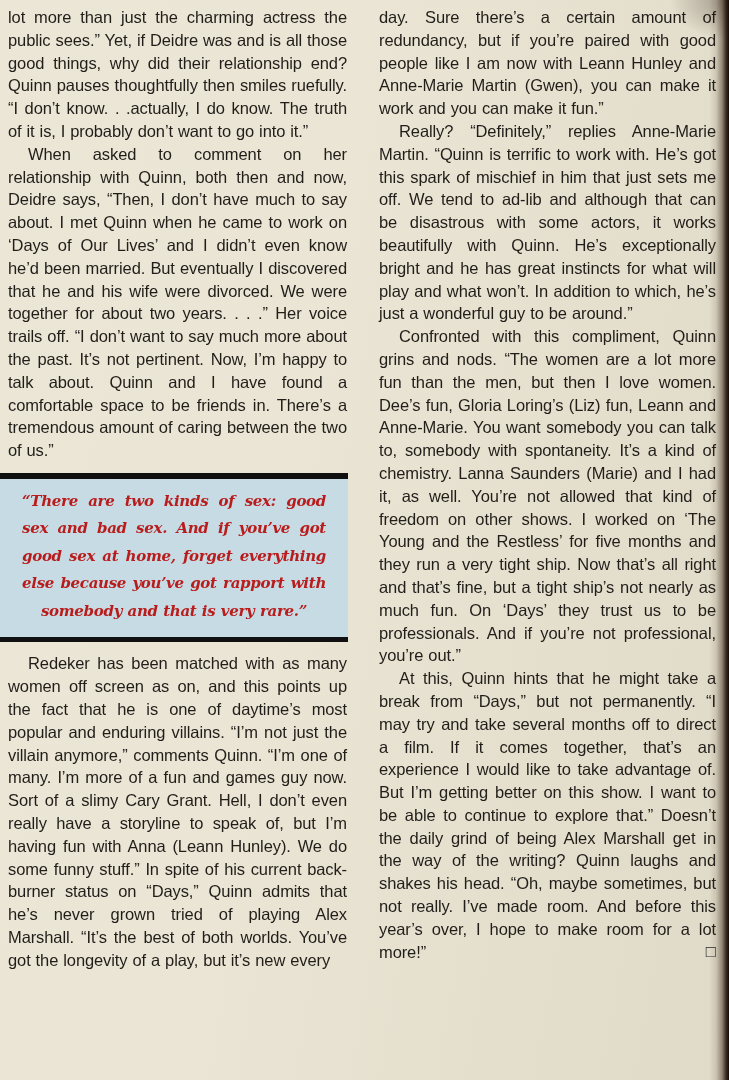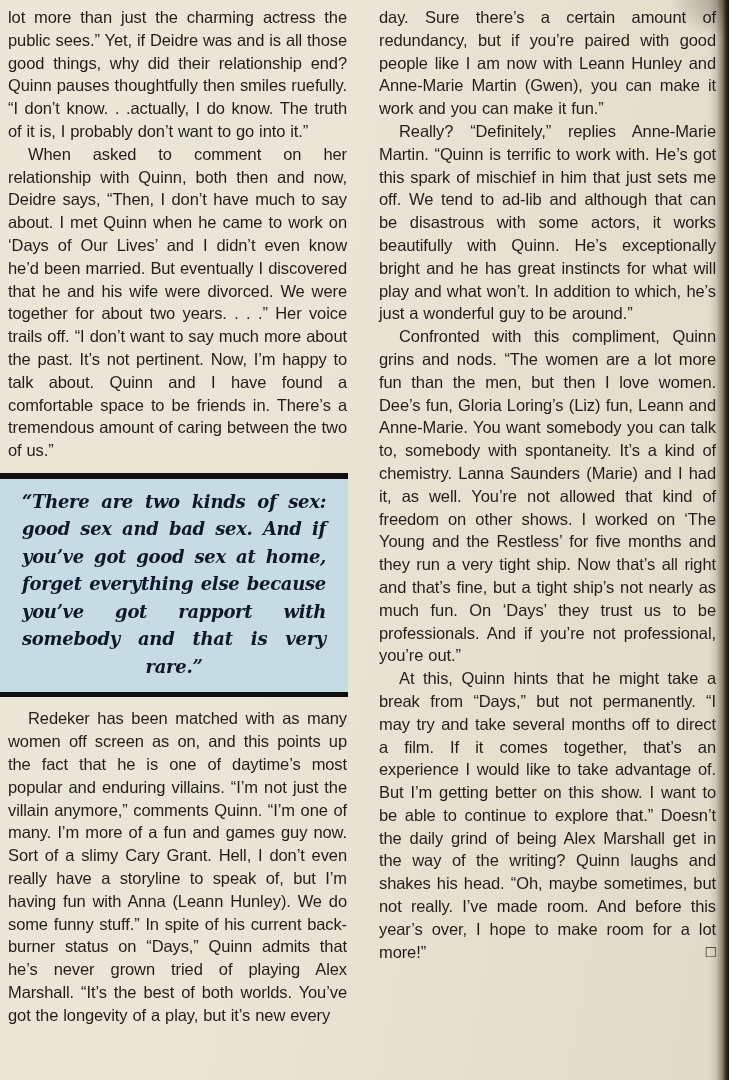--- a/index.html
+++ b/index.html
@@ -35,23 +35,23 @@
     margin: 11px 0 10px -8px;
     background: #c6dbe3;
     border-top: 6px solid #101010;
     border-bottom: 5px solid #101010;
     padding: 9px 22px 12px 22px;
   }
   .pull-quote-text {
     font-family: "DejaVu Serif", serif;
     font-weight: bold;
     font-style: italic;
-    font-size: 18px;
+    font-size: 15px;
     line-height: 27.5px;
-    color: #0f172a;
+    color: #b91c1c;
     letter-spacing: -0.3px;
     text-align: justify;
     text-align-last: center;
     text-indent: 0;
   }
 
   .end-box {
     float: right;
     font-size: 17px;
     line-height: 22.8px;

